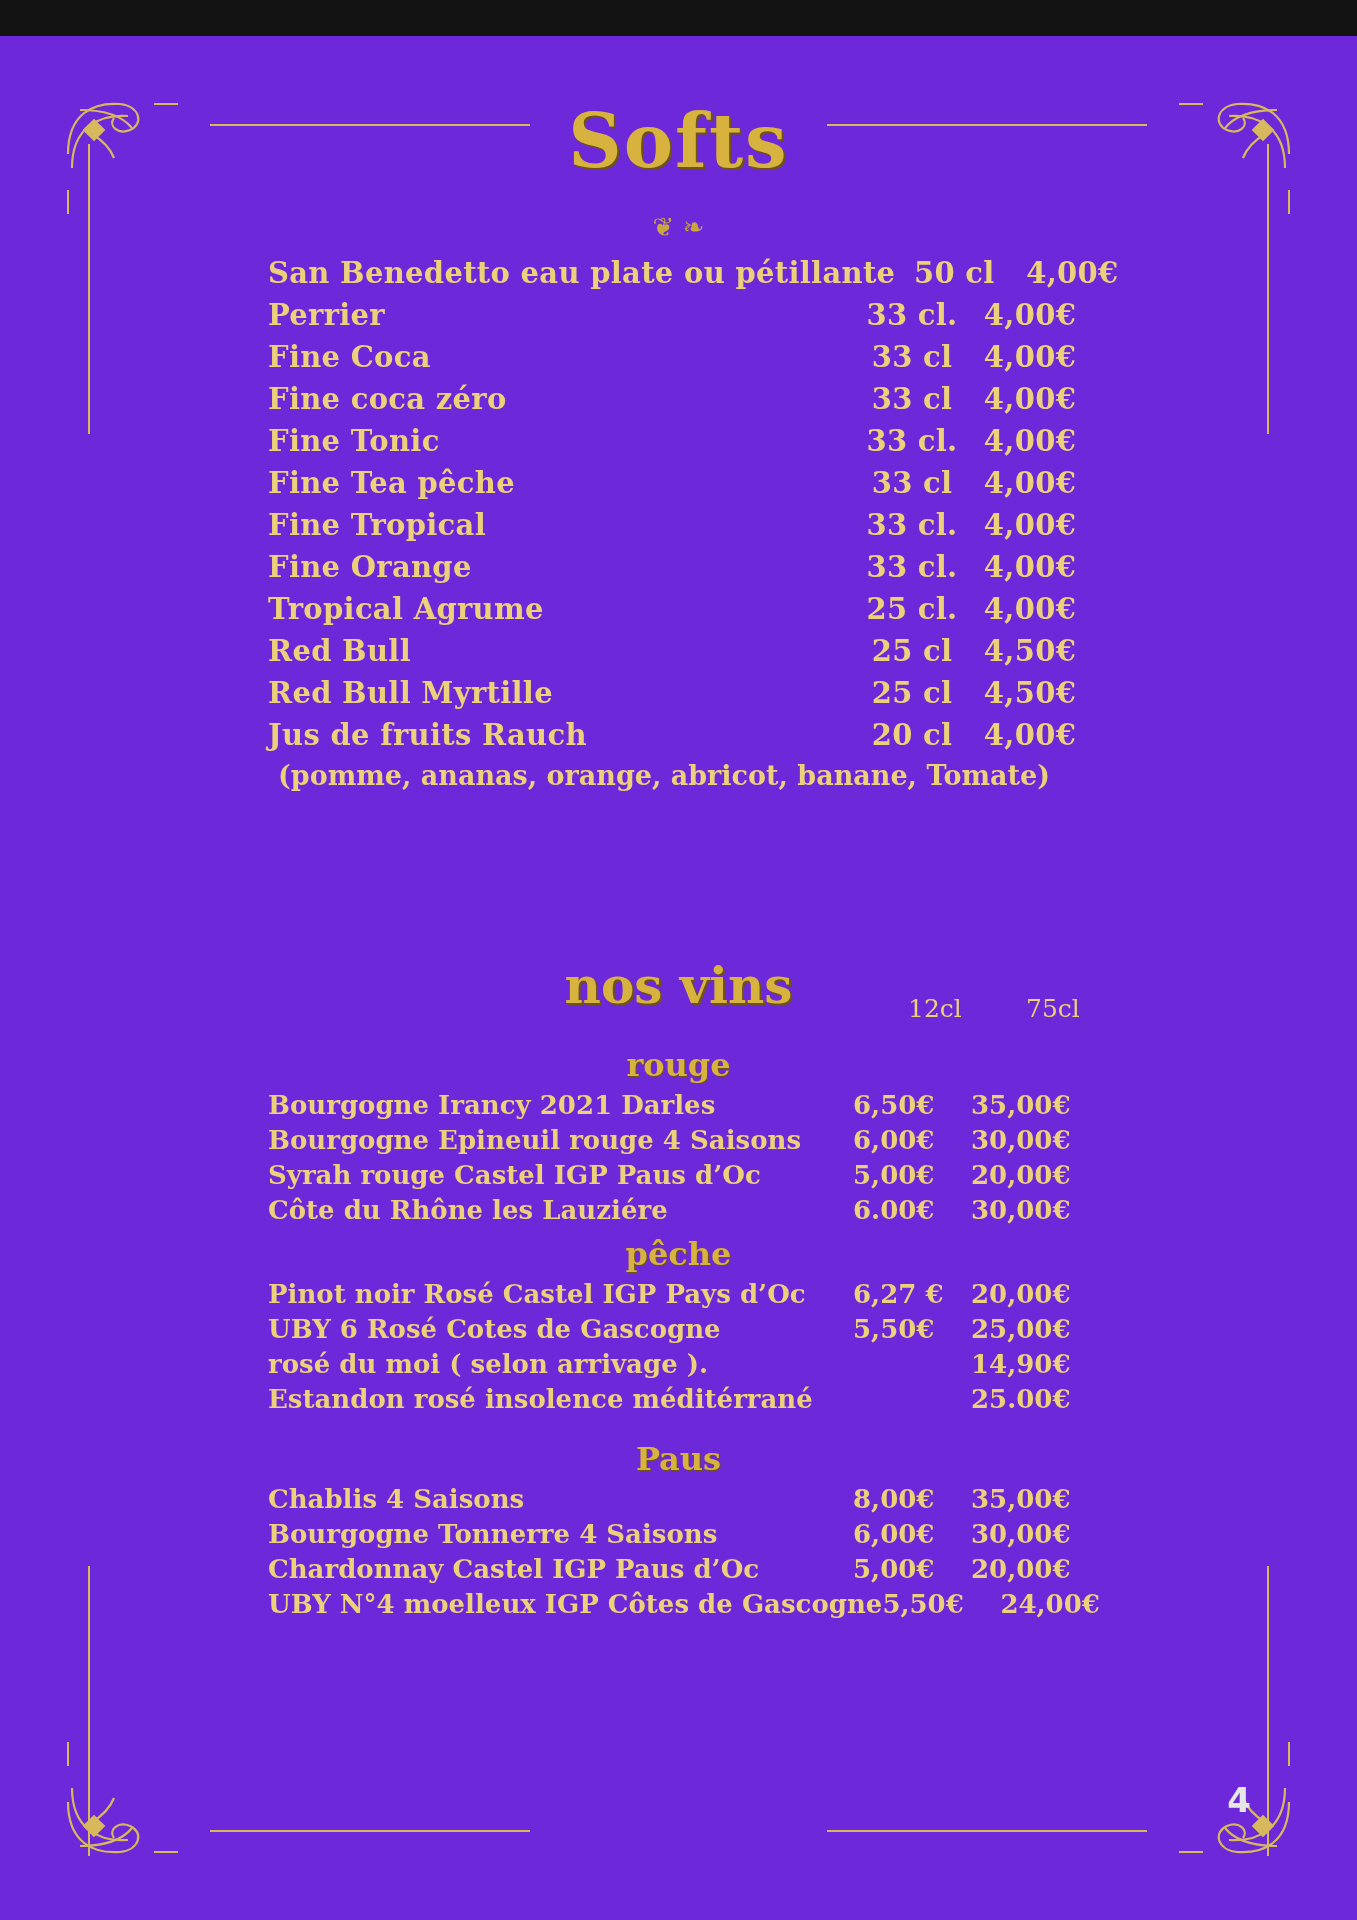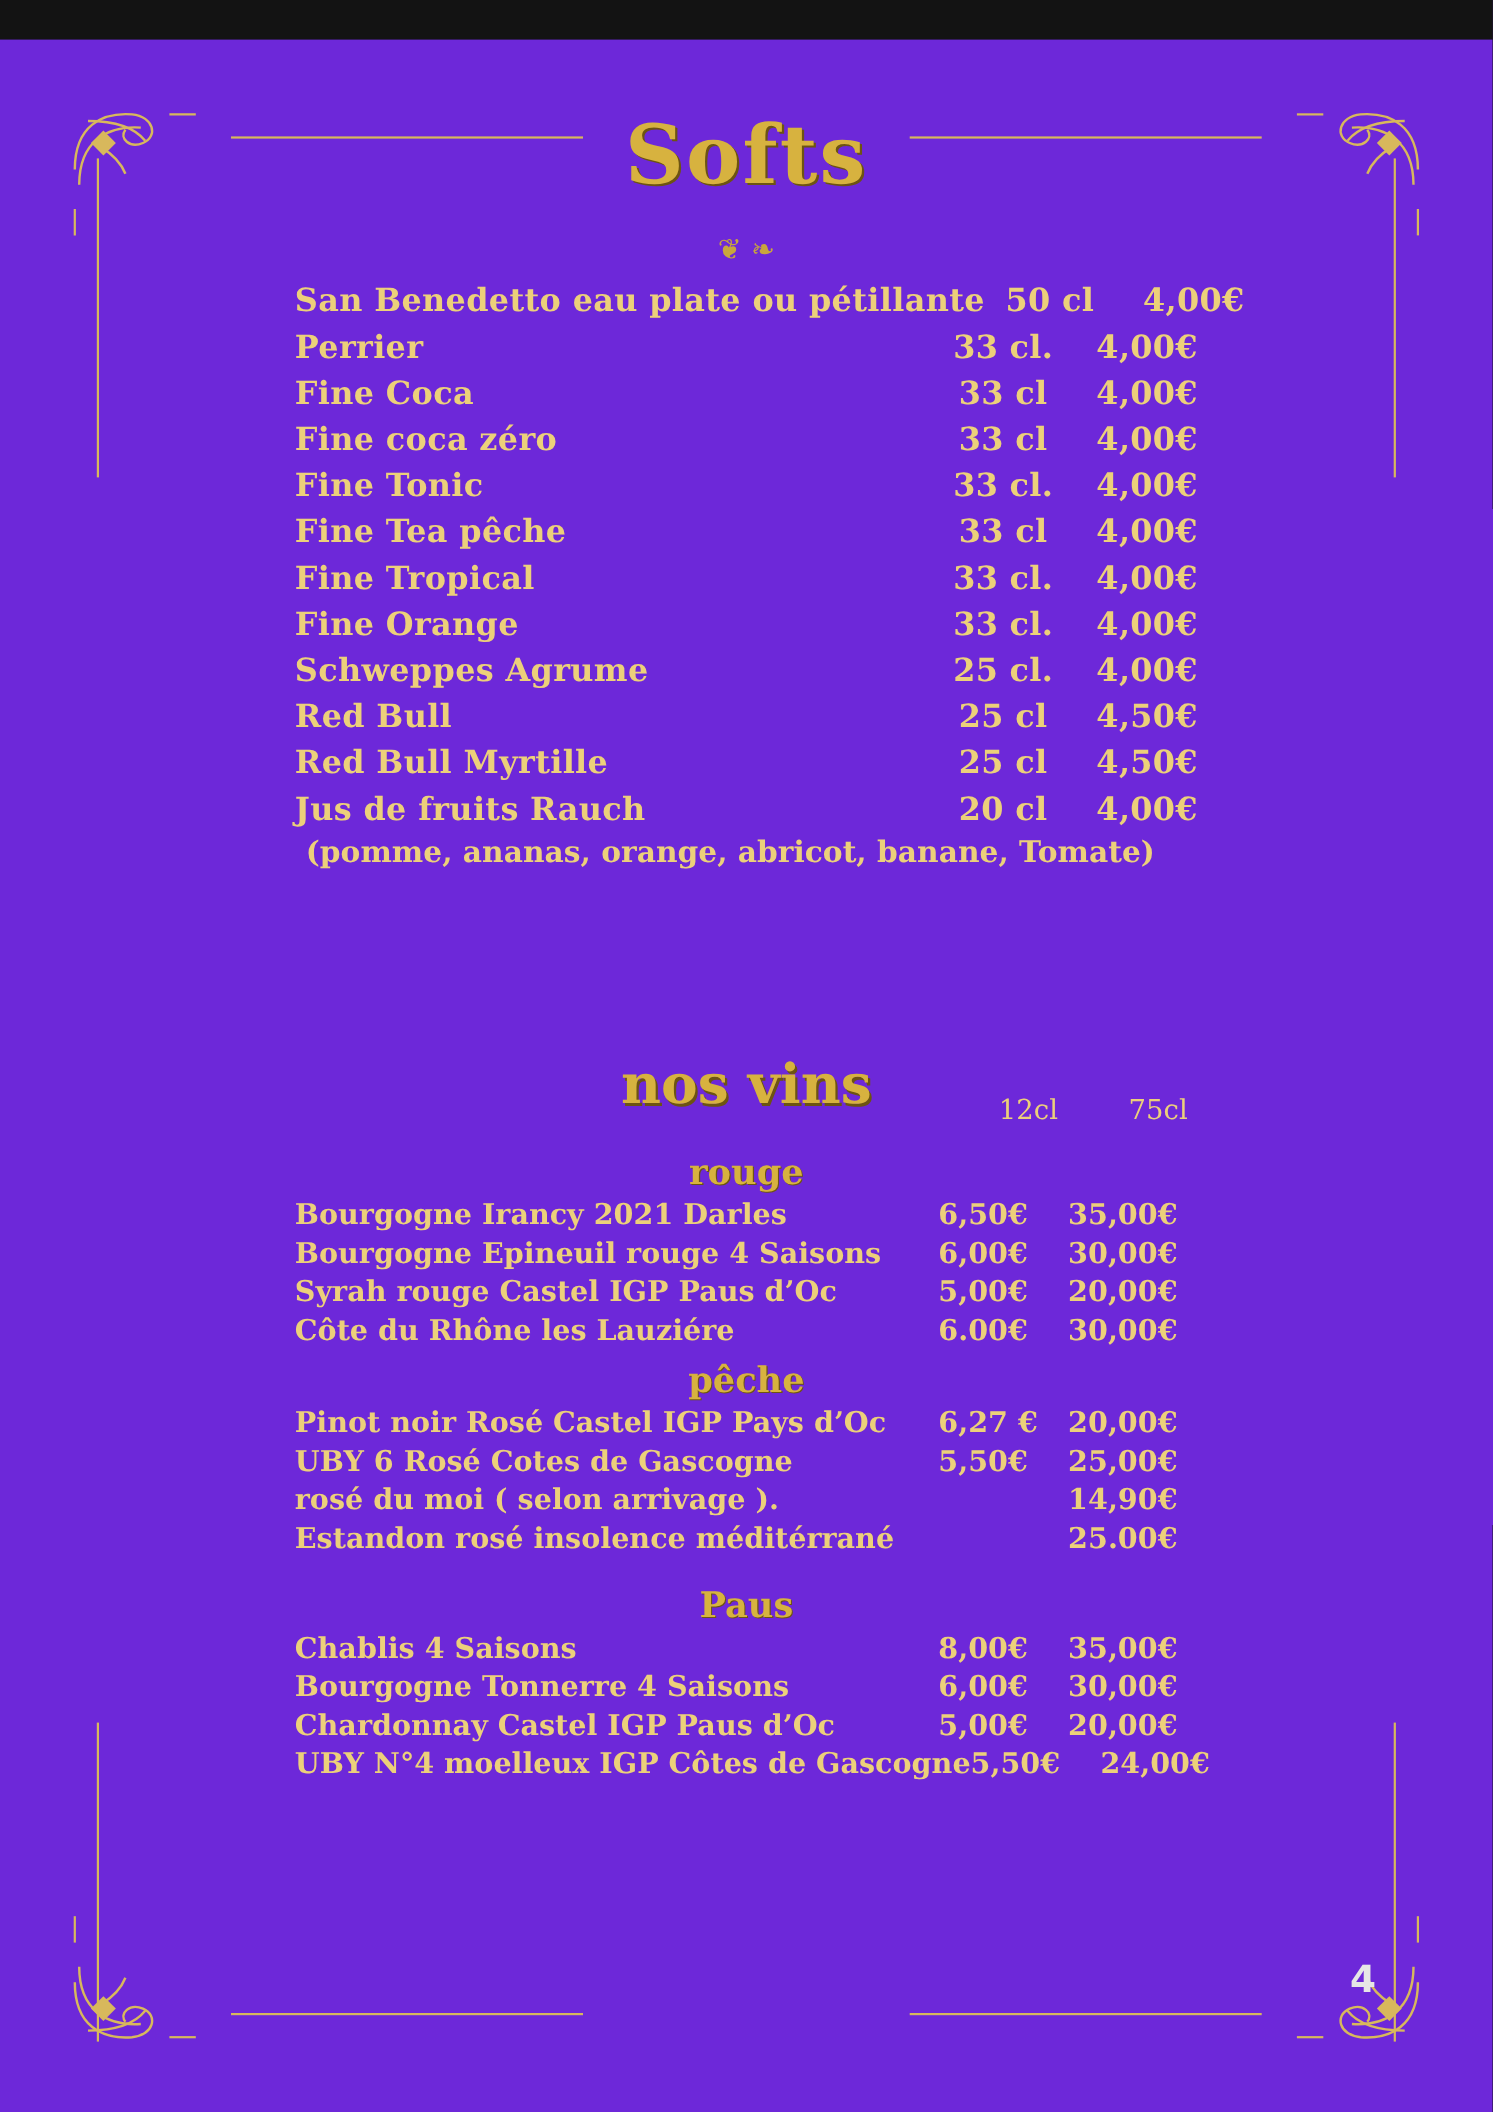--- a/index.html
+++ b/index.html
@@ -80,21 +80,21 @@
     display: flex;
     align-items: baseline;
     margin-bottom: 8px;
     font-weight: bold;
     font-size: 29px;
     color: #ecd07a;
     letter-spacing: .3px;
   }
   .row .name { flex: 1 1 auto; white-space: nowrap; }
   .row .vol  { width: 118px; text-align: center; flex: 0 0 118px; }
-  .row .price{ width: 118px; text-align: right; flex: 0 0 118px; }
+  .row .price{ width: 118px; text-align: center; flex: 0 0 118px; }
 
   .subnote {
     margin-top: 4px;
     font-weight: bold;
     font-size: 27px;
     color: #ecd07a;
     padding-left: 10px;
   }
 
   
@@ -260,21 +260,21 @@
       <span class="name">Fine Tropical</span>
       <span class="vol">33 cl.</span>
       <span class="price">4,00€</span>
     </div>
     <div class="row">
       <span class="name">Fine Orange</span>
       <span class="vol">33 cl.</span>
       <span class="price">4,00€</span>
     </div>
     <div class="row">
-      <span class="name">Schweppes Agrume</span>
+      <span class="name">Tropical Agrume</span>
       <span class="vol">25 cl.</span>
       <span class="price">4,00€</span>
     </div>
     <div class="row">
       <span class="name">Red Bull</span>
       <span class="vol">25 cl</span>
       <span class="price">4,50€</span>
     </div>
     <div class="row">
       <span class="name">Red Bull Myrtille</span>

